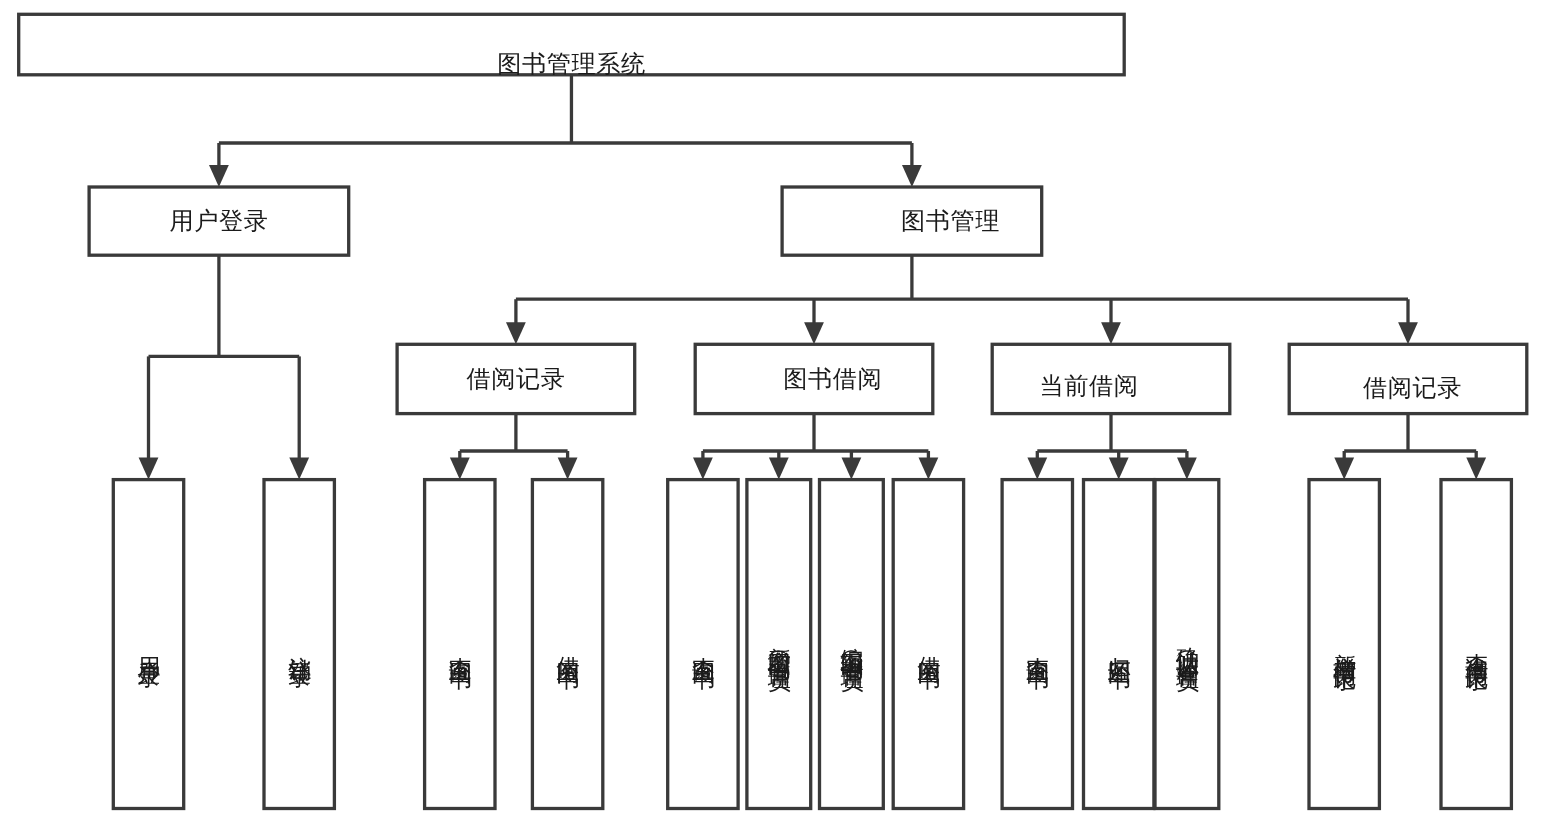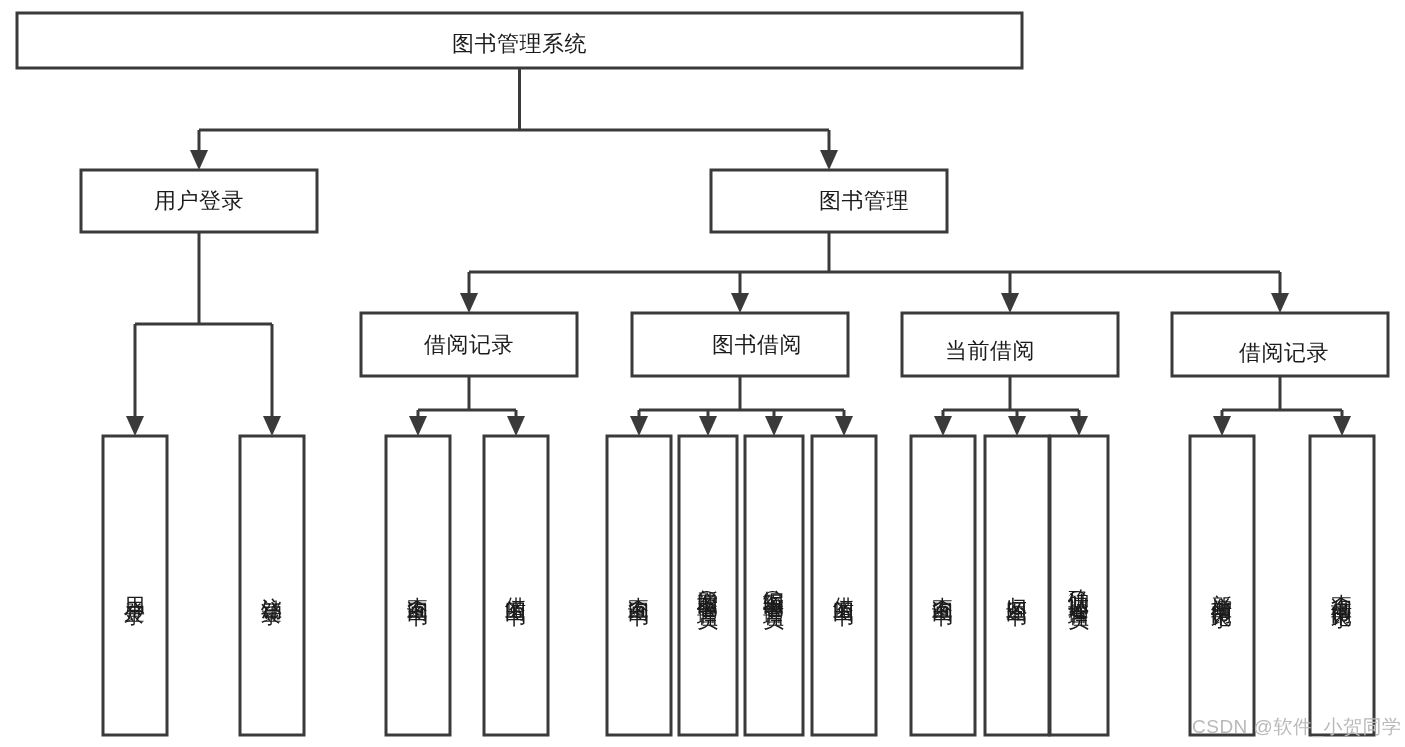--- a/index.html
+++ b/index.html
@@ -148,21 +148,21 @@
         <rect x="812" y="436" width="64" height="299" class="node-box"></rect>
         <rect x="911" y="436" width="64" height="299" class="node-box"></rect>
         <rect x="985" y="436" width="64" height="299" class="node-box"></rect>
         <rect x="1050" y="436" width="58" height="299" class="node-box"></rect>
         <rect x="1190" y="436" width="64" height="299" class="node-box"></rect>
         <rect x="1310" y="436" width="64" height="299" class="node-box"></rect>
       </g>
   </svg>
 
   <div id="label-layer">
-      <div class="node-label" style="left: 17px; top: 16px; width: 1005px; height: 55px;">图书管理系统</div>
+      <div class="node-label" style="left: 17px; top: 30px; width: 1005px; height: 55px;">图书管理系统</div>
       <div class="node-label" style="left: 81px; top: 170px; width: 236px; height: 62px;">用户登录</div>
       <div class="node-label" style="left: 711px; top: 170px; width: 236px; height: 62px; padding-left: 35px;">图书管理</div>
       <div class="node-label" style="left: 361px; top: 313px; width: 216px; height: 63px;">借阅记录</div>
       <div class="node-label" style="left: 632px; top: 313px; width: 216px; height: 63px; margin-left: 17px;">图书借阅</div>
       <div class="node-label" style="left: 902px; top: 319px; width: 176px; height: 63px;">当前借阅</div>
       <div class="node-label" style="left: 1176px; top: 313px; width: 216px; height: 79px;">借阅记录</div>
       <div class="node-label vertical" style="left: 103px; top: 436px; width: 64px; height: 299px;">用户登录</div>
       <div class="node-label vertical" style="left: 240px; top: 436px; width: 64px; height: 299px;">注销登录</div>
       <div class="node-label vertical" style="left: 386px; top: 436px; width: 64px; height: 299px;">查询图书</div>
       <div class="node-label vertical" style="left: 484px; top: 436px; width: 64px; height: 299px;">借阅图书</div>
@@ -170,15 +170,14 @@
       <div class="node-label vertical" style="left: 679px; top: 436px; width: 58px; height: 299px;">新增图书（管理员）</div>
       <div class="node-label vertical" style="left: 745px; top: 436px; width: 58px; height: 299px;">编辑图书（管理员）</div>
       <div class="node-label vertical" style="left: 812px; top: 436px; width: 64px; height: 299px;">借阅图书</div>
       <div class="node-label vertical" style="left: 911px; top: 436px; width: 64px; height: 299px;">查询图书</div>
       <div class="node-label vertical" style="left: 985px; top: 436px; width: 64px; height: 299px;">归还图书</div>
       <div class="node-label vertical" style="left: 1050px; top: 436px; width: 58px; height: 299px;">确认归还（管理员）</div>
       <div class="node-label vertical" style="left: 1190px; top: 436px; width: 64px; height: 299px;">新增借阅记录</div>
       <div class="node-label vertical" style="left: 1310px; top: 436px; width: 64px; height: 299px;">查询借阅记录</div>
     </div>
 
-  <div class="watermark" style="left:1192px; top:714px;">CSDN @软件_小贺同学</div>
 
 </div>
 
 </body></html>

